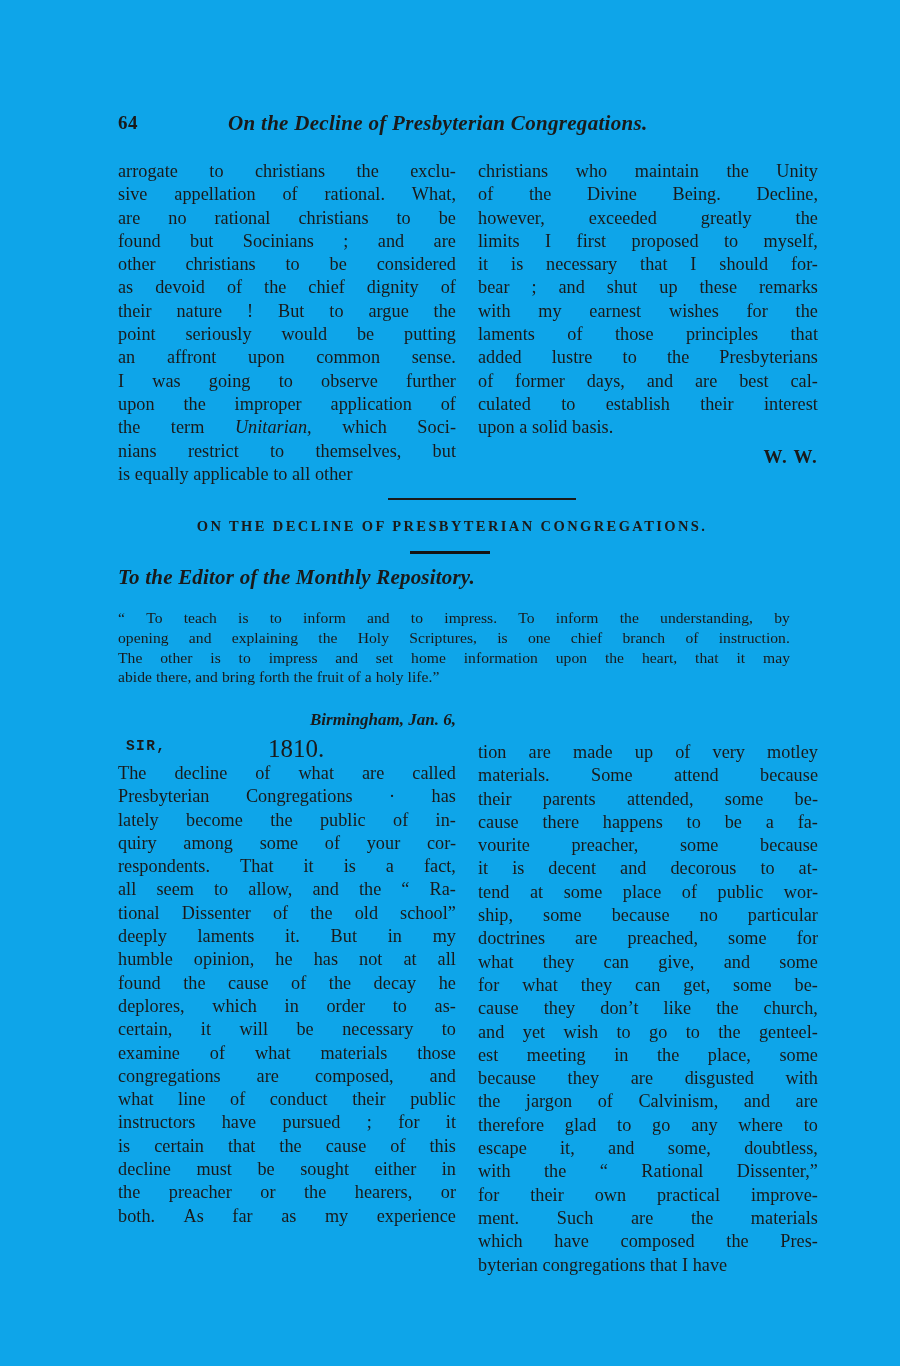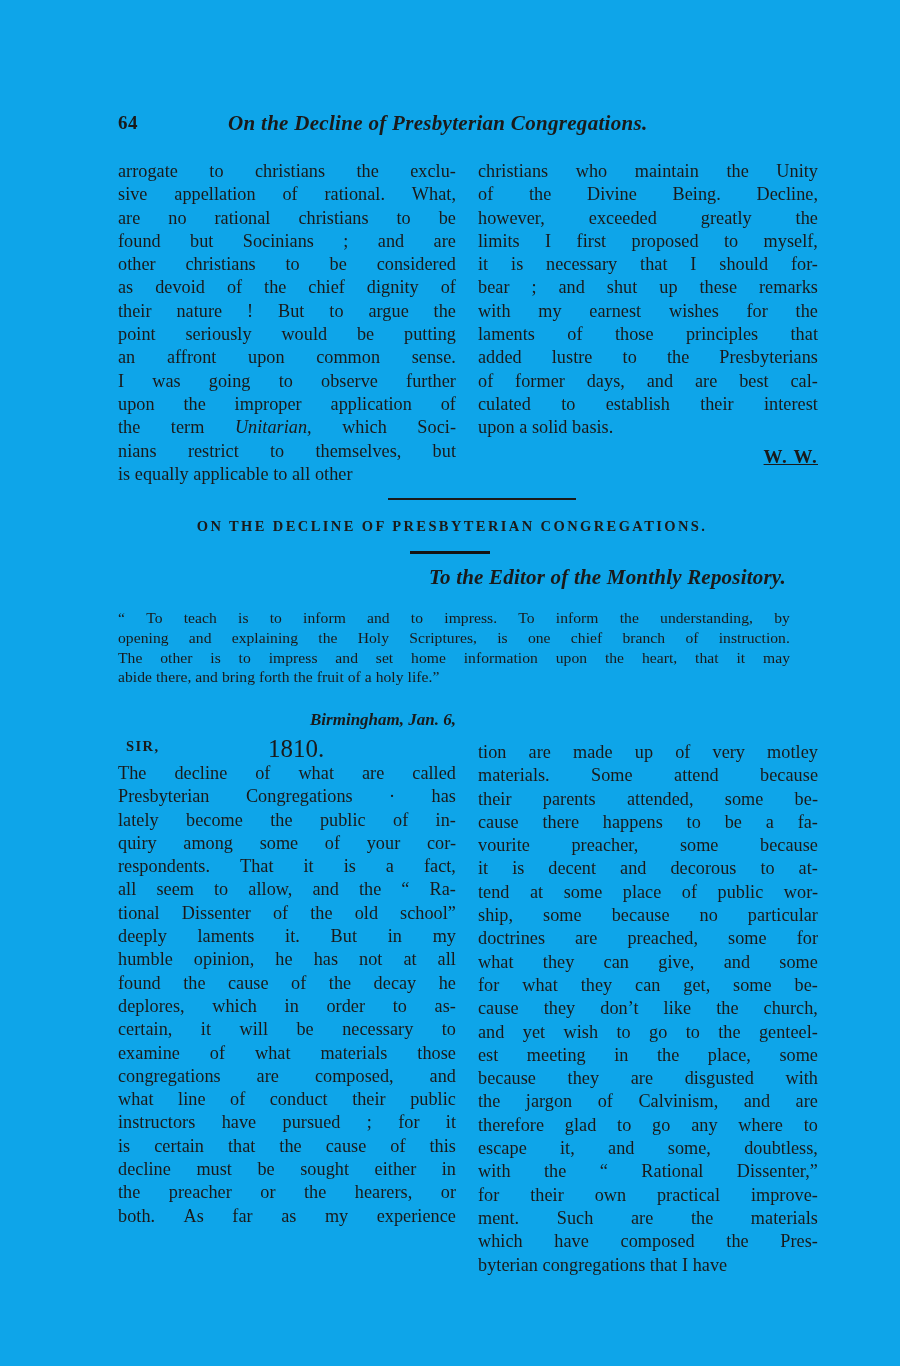--- a/index.html
+++ b/index.html
@@ -103,21 +103,21 @@
     font-size: 14.5px;
     font-weight: bold;
     letter-spacing: 2.4px;
     white-space: nowrap;
   }
   .addressee {
     position: absolute;
     left: 118px;
     top: 565px;
     width: 668px;
-    text-align: right;
+    text-align: left;
     font-style: italic;
     font-size: 21px;
     font-weight: bold;
     letter-spacing: 0.2px;
   }
 
   
   #epigraph { left: 118px; top: 608px; width: 672px; }
   #epigraph .ln {
     font-size: 15.6px;
@@ -158,20 +158,21 @@
     font-size: 25px;
     white-space: nowrap;
   }
   .dateline .sir {
     position: absolute;
     left: 8px;
     top: 28px;
     font-size: 14.5px;
     font-weight: bold;
     letter-spacing: 1.4px;
+    font-family: Liberation Mono, monospace;
   }
 
   
   #lower-left  { left: 118px; top: 762px; width: 338px; }
   #lower-right { left: 478px; top: 741px; width: 340px; }
 </style>
 </head>
 <body>
 
 <div class="page">
@@ -362,21 +363,21 @@
         <span>cal-</span>
       </span>
       <span class="ln j">
         <span>culated</span>
         <span>to</span>
         <span>establish</span>
         <span>their</span>
         <span>interest</span>
       </span>
       <span class="ln">upon a solid basis.</span>
-    <span class="signature" style="top: 285.6px; text-decoration: underline;">W. W.</span>
+    <span class="signature" style="top: 285.6px;">W. W.</span>
   </div>
 
   <div class="rule-thin"></div>
   <div class="section-head">ON THE DECLINE OF PRESBYTERIAN CONGREGATIONS.</div>
   <div class="rule-thick"></div>
   <div class="addressee">To the Editor of the Monthly Repository.</div>
 
   <div class="lines" id="epigraph">
       <span class="ln j">
         <span>“</span>

